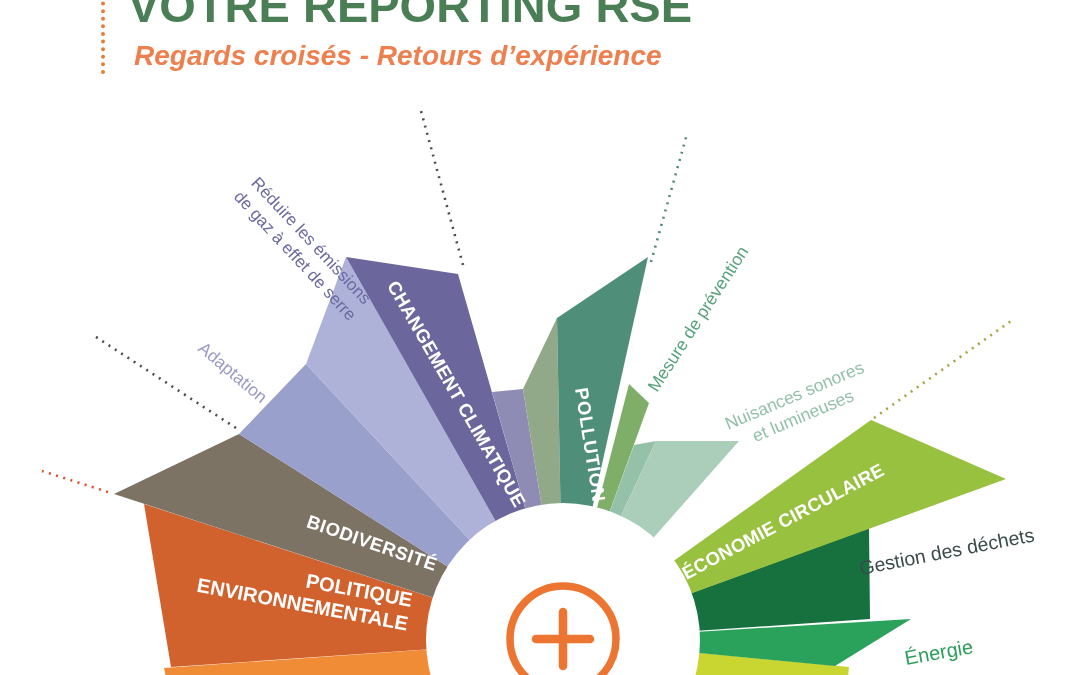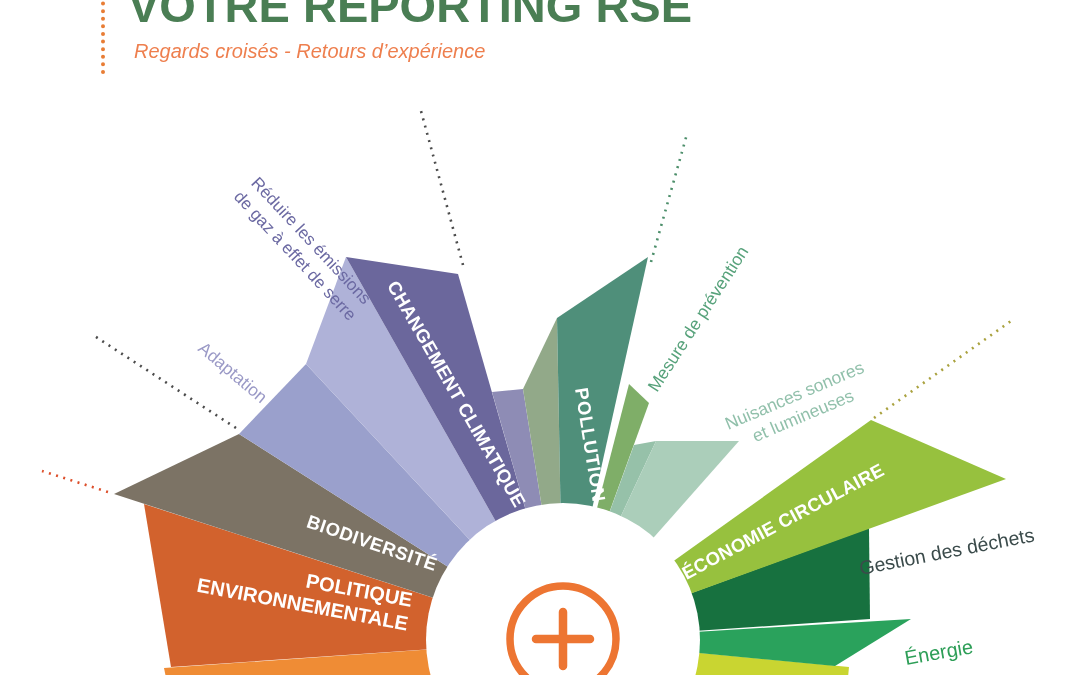--- a/index.html
+++ b/index.html
@@ -2,21 +2,21 @@
 <html><head>
 <meta charset="utf-8">
 <style>
   html,body{margin:0;padding:0;background:#fff;}
   #stage{position:relative;width:1080px;height:675px;overflow:hidden;background:#ffffff;
          font-family:"Liberation Sans", sans-serif;}
   #dotted-rule{position:absolute;left:101px;top:-6px;height:80px;width:0;
                border-left:4px dotted #e87d35;}
   #page-title{position:absolute;left:128px;top:-18px;font-size:47px;font-weight:bold;
               letter-spacing:0px;line-height:1;white-space:nowrap;}
-  #page-subtitle{position:absolute;left:134px;top:40px;font-size:20px;font-weight:normal;
+  #page-subtitle{position:absolute;left:134px;top:40px;font-size:28px;font-weight:bold;
                  font-style:italic;white-space:nowrap;}
   svg text{font-family:"Liberation Sans", sans-serif;}
   .band-label{font-weight:bold;}
 </style>
 </head>
 <body>
 
 <div id="stage">
 
   <div id="dotted-rule" style="border-left-color: rgb(232, 125, 53);"></div>

